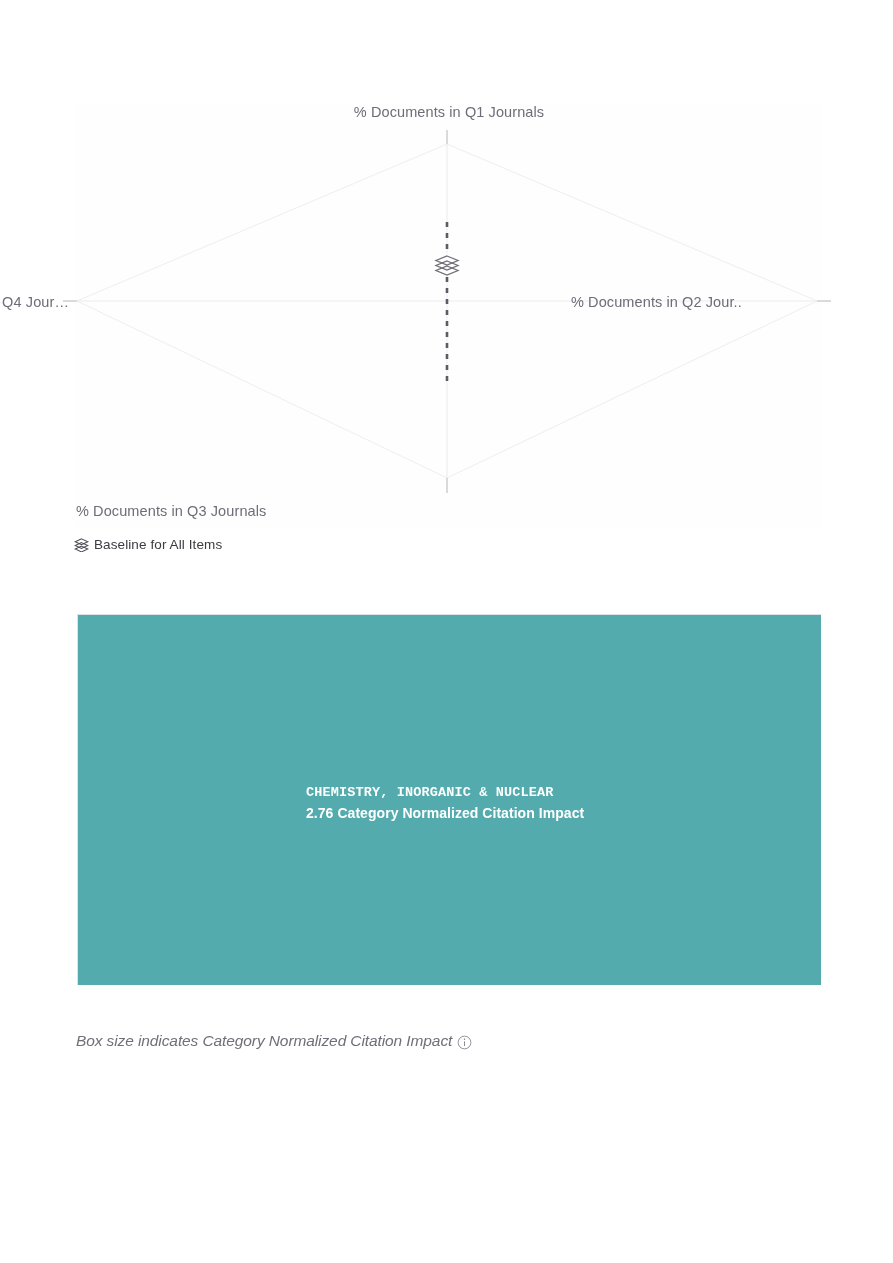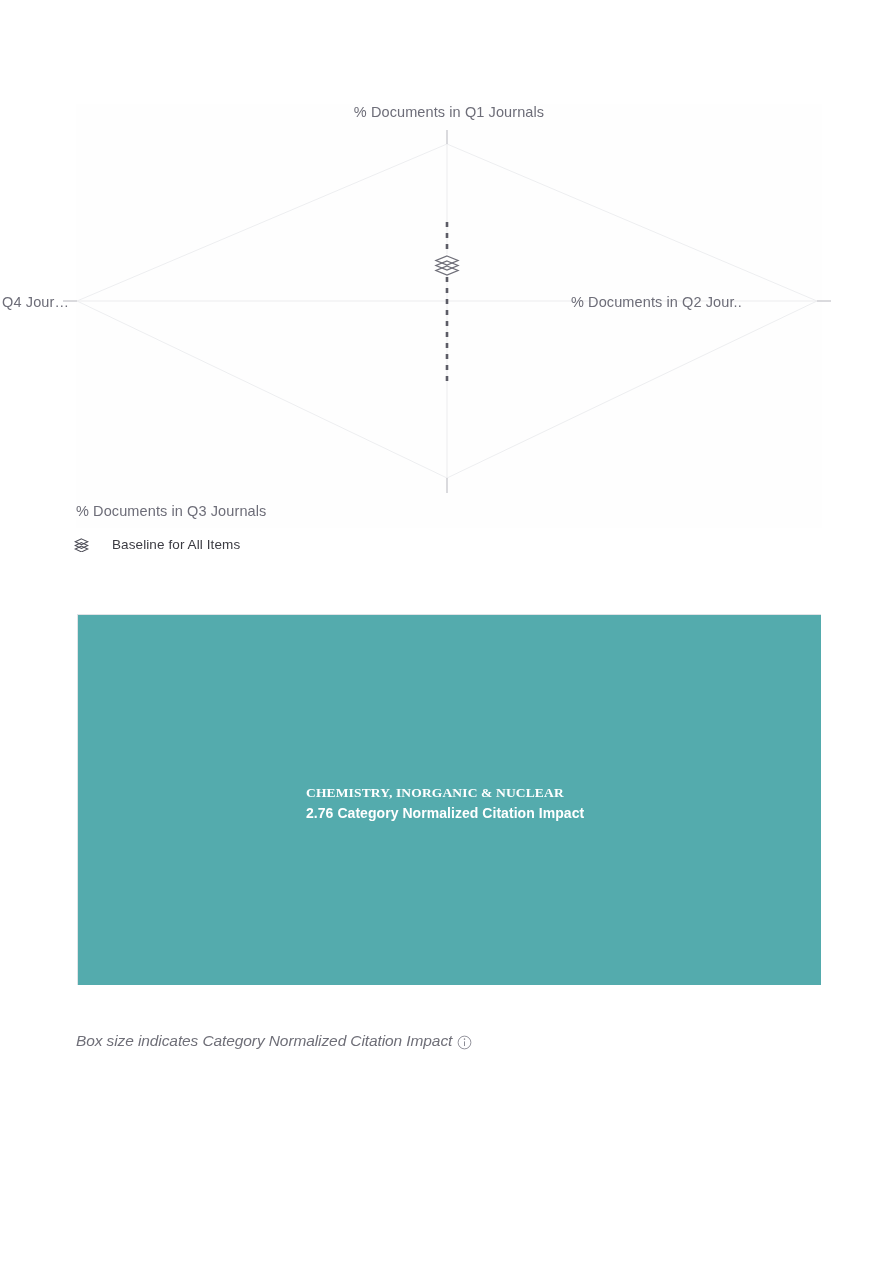--- a/index.html
+++ b/index.html
@@ -73,21 +73,21 @@
     margin-left: 8px;
   }
 
   
   #baseline-legend {
     position: absolute;
     left: 74px;
     top: 537px;
     display: flex;
     align-items: center;
-    gap: 23px;
+    gap: 5px;
   }
   #baseline-legend .legend-text {
     font-family: "Liberation Sans", sans-serif;
     font-size: 13.5px;
     color: #3b3b42;
     letter-spacing: 0.1px;
   }
   .layers-icon {
     display: inline-block;
     width: 15px;
@@ -115,21 +115,21 @@
     bottom: 0;
     background: #54abad;
   }
   #treemap-tile-labels {
     position: absolute;
     left: 228px;
     top: 167px;
     color: #ffffff;
   }
   #treemap-category-name {
-    font-family: Liberation Serif, serif;
+    font-family: Liberation Mono, monospace;
     font-size: 13.5px;
     font-weight: bold;
     letter-spacing: 0.15px;
     line-height: 21px;
     white-space: nowrap;
   }
   #treemap-metric-value {
     font-family: "Liberation Sans", sans-serif;
     font-size: 14px;
     font-weight: bold;

